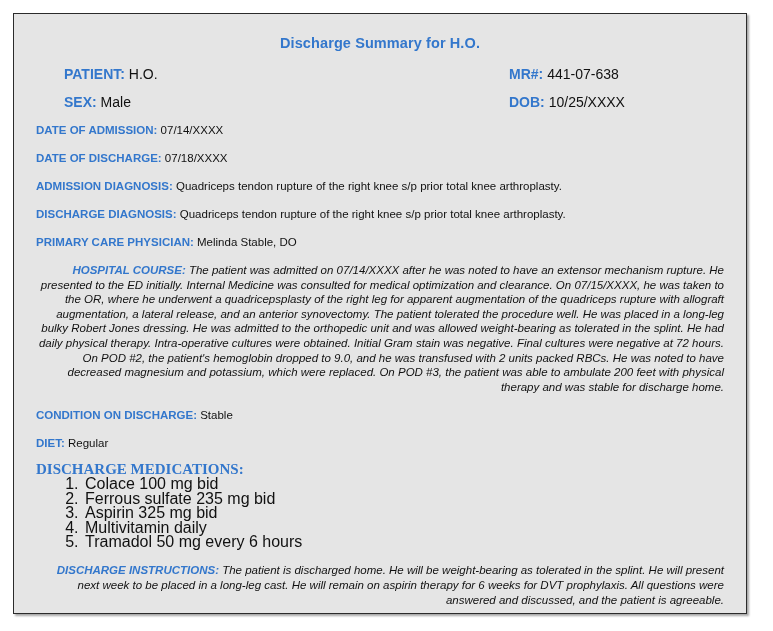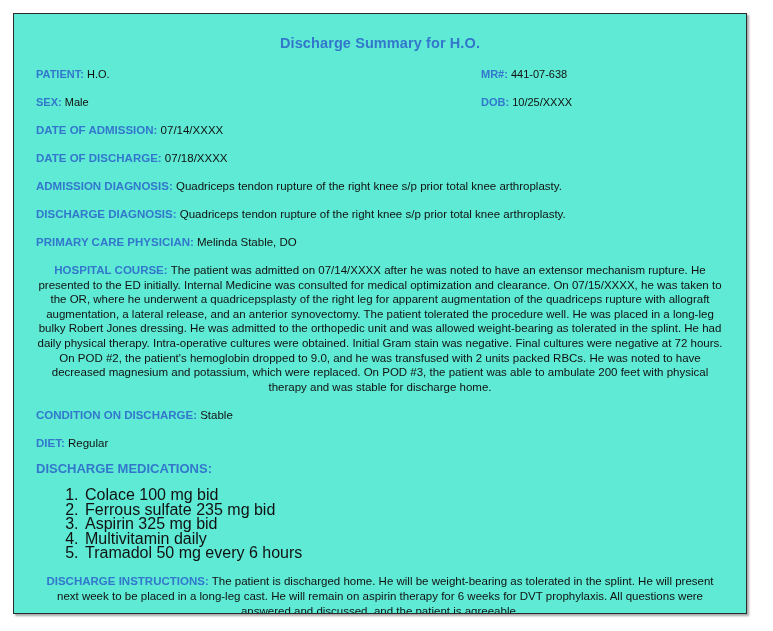--- a/index.html
+++ b/index.html
@@ -13,21 +13,21 @@
     font-family: "Liberation Sans", sans-serif;
     overflow: hidden;
   }
 
   .doc-frame {
     position: absolute;
     left: 13px;
     top: 13px;
     width: 734px;
     height: 601px;
-    background: #5eead4;
+    background: #e5e5e5;
     border: 1px solid #2b2b2b;
     box-shadow: 2px 2px 2px rgba(0,0,0,0.35);
     box-sizing: border-box;
     overflow: hidden;
   }
 
   .doc-inner {
     padding: 13px 22px 0 22px;
   }
 
@@ -45,52 +45,55 @@
     font-weight: bold;
   }
 
   .val {
     color: #111111;
     font-weight: normal;
   }
 
   .field-row {
     position: relative;
-    font-size: 11px;
+    font-size: 14px;
     line-height: 14px;
     margin-bottom: 14px;
+    margin-left: 28px;
   }
 
   .field-row .right-col {
     position: absolute;
     left: 445px;
     top: 0;
     white-space: nowrap;
   }
 
   .field-line {
     font-size: 11.5px;
     line-height: 14px;
     margin-bottom: 14px;
   }
 
   .para {
     font-size: 11.5px;
     line-height: 14.6px;
-    text-align: center;
+    text-align: right;
     margin-bottom: 14px;
     color: #111111;
+    font-style: italic;
   }
 
   .section-heading {
-    font-size: 13px;
+    font-size: 15px;
     line-height: 14px;
     color: #3377cc;
     font-weight: bold;
-    margin-bottom: 12px;
+    margin-bottom: 1px;
+    font-family: Liberation Serif, serif;
   }
 
   ol.meds {
     margin: 0 0 14px 0;
     padding-left: 47px;
     font-size: 16px;
     line-height: 14.4px;
     color: #111111;
   }
 

